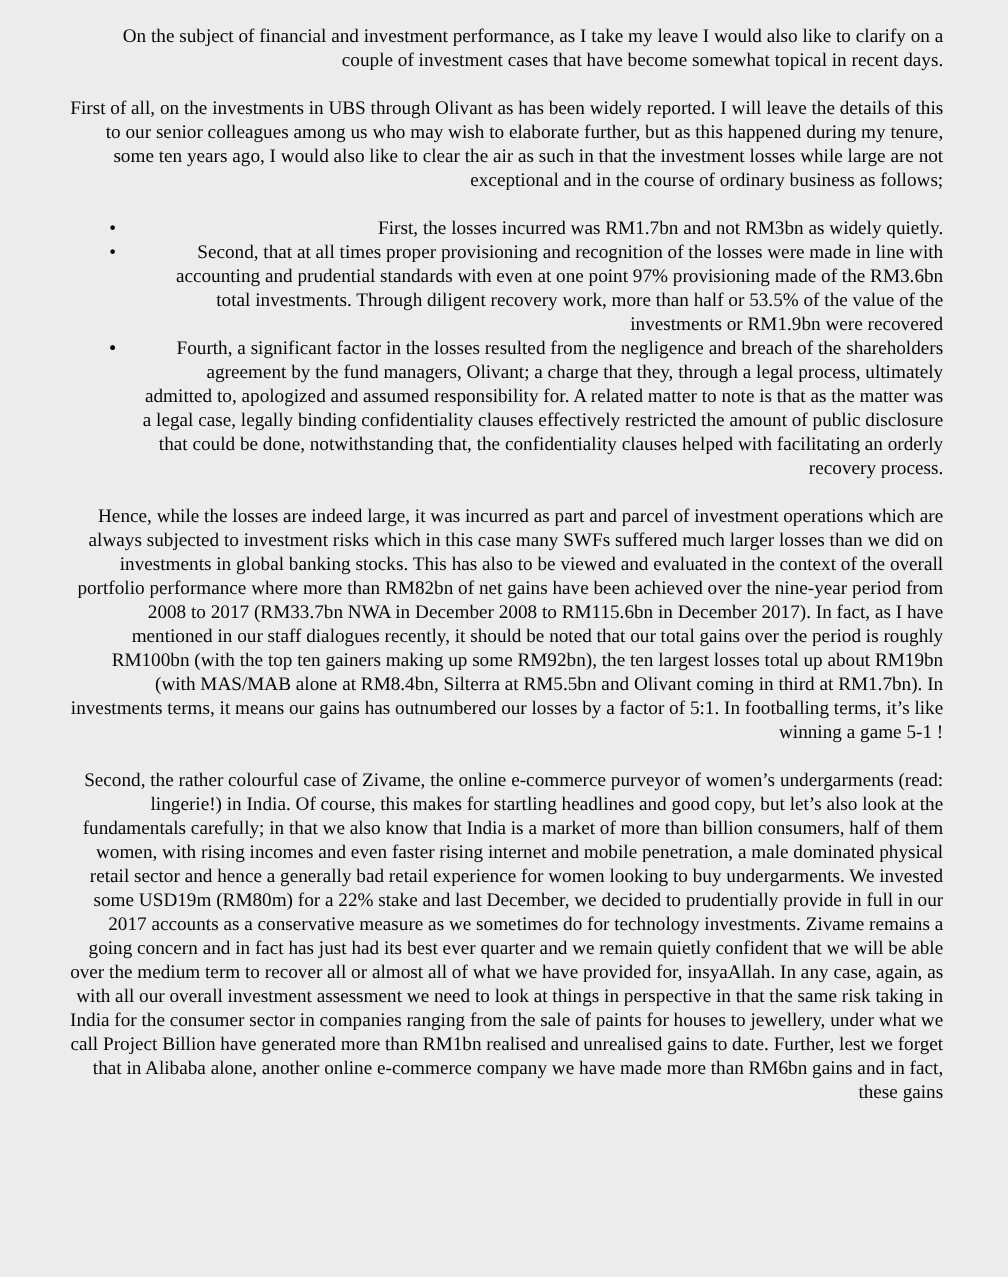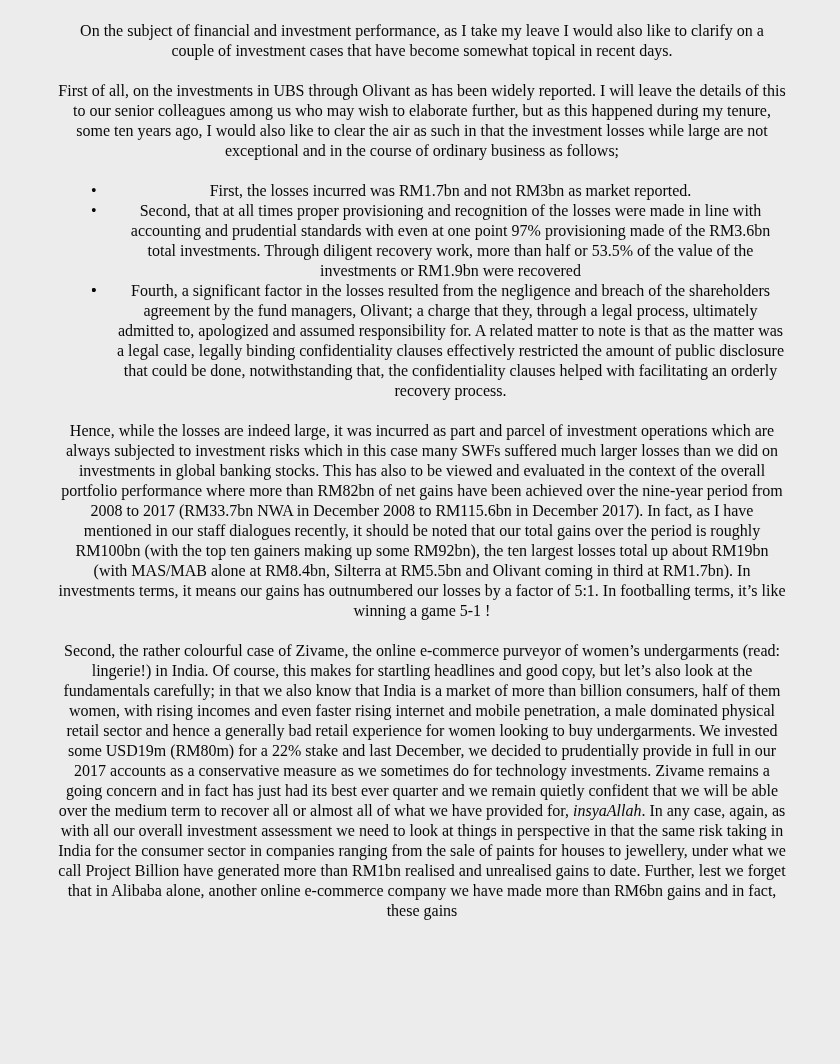--- a/index.html
+++ b/index.html
@@ -14,55 +14,54 @@
   }
   .page {
     box-sizing: border-box;
     width: 840px;
     height: 1064px;
     padding: 21px 54px 0 58px;
     font-family: "Liberation Serif", serif;
     font-size: 16px;
     line-height: 20px;
     color: #070707;
-    text-align: center;
+    text-align: right;
   }
   .page p {
     margin: 0 0 20px 0;
   }
   ul.bullets {
     list-style: none;
     margin: 0 0 20px 0;
     padding: 0 0 0 57px;
   }
   ul.bullets li {
     position: relative;
   }
   ul.bullets li .marker {
     position: absolute;
     left: -24px;
     top: 0;
   }
   .ital {
-    font-style: italic;
   }
 </style>
 </head>
 <body>
 
 <div class="page">
 
   <p>On the subject of financial and investment performance, as I take my leave I would also like to clarify on a couple of investment cases that have become somewhat topical in recent days.</p>
 
   <p>First of all, on the investments in UBS through Olivant as has been widely reported. I will leave the details of this to our senior colleagues among us who may wish to elaborate further, but as this happened during my tenure, some ten years ago, I would also like to clear the air as such in that the investment losses while large are not exceptional and in the course of ordinary business as follows;</p>
 
   <ul class="bullets">
     <li>
       <span class="marker">•</span>
-      <span>First, the losses incurred was RM1.7bn and not RM3bn as market reported.</span>
+      <span>First, the losses incurred was RM1.7bn and not RM3bn as widely quietly.</span>
     </li>
     <li>
       <span class="marker">•</span>
       <span>Second, that at all times proper provisioning and recognition of the losses were made in line with accounting and prudential standards with even at one point 97% provisioning made of the RM3.6bn total investments. Through diligent recovery work, more than half or 53.5% of the value of the investments or RM1.9bn were recovered</span>
     </li>
     <li>
       <span class="marker">•</span>
     </li>
     <li>
       <span class="marker">•</span>

